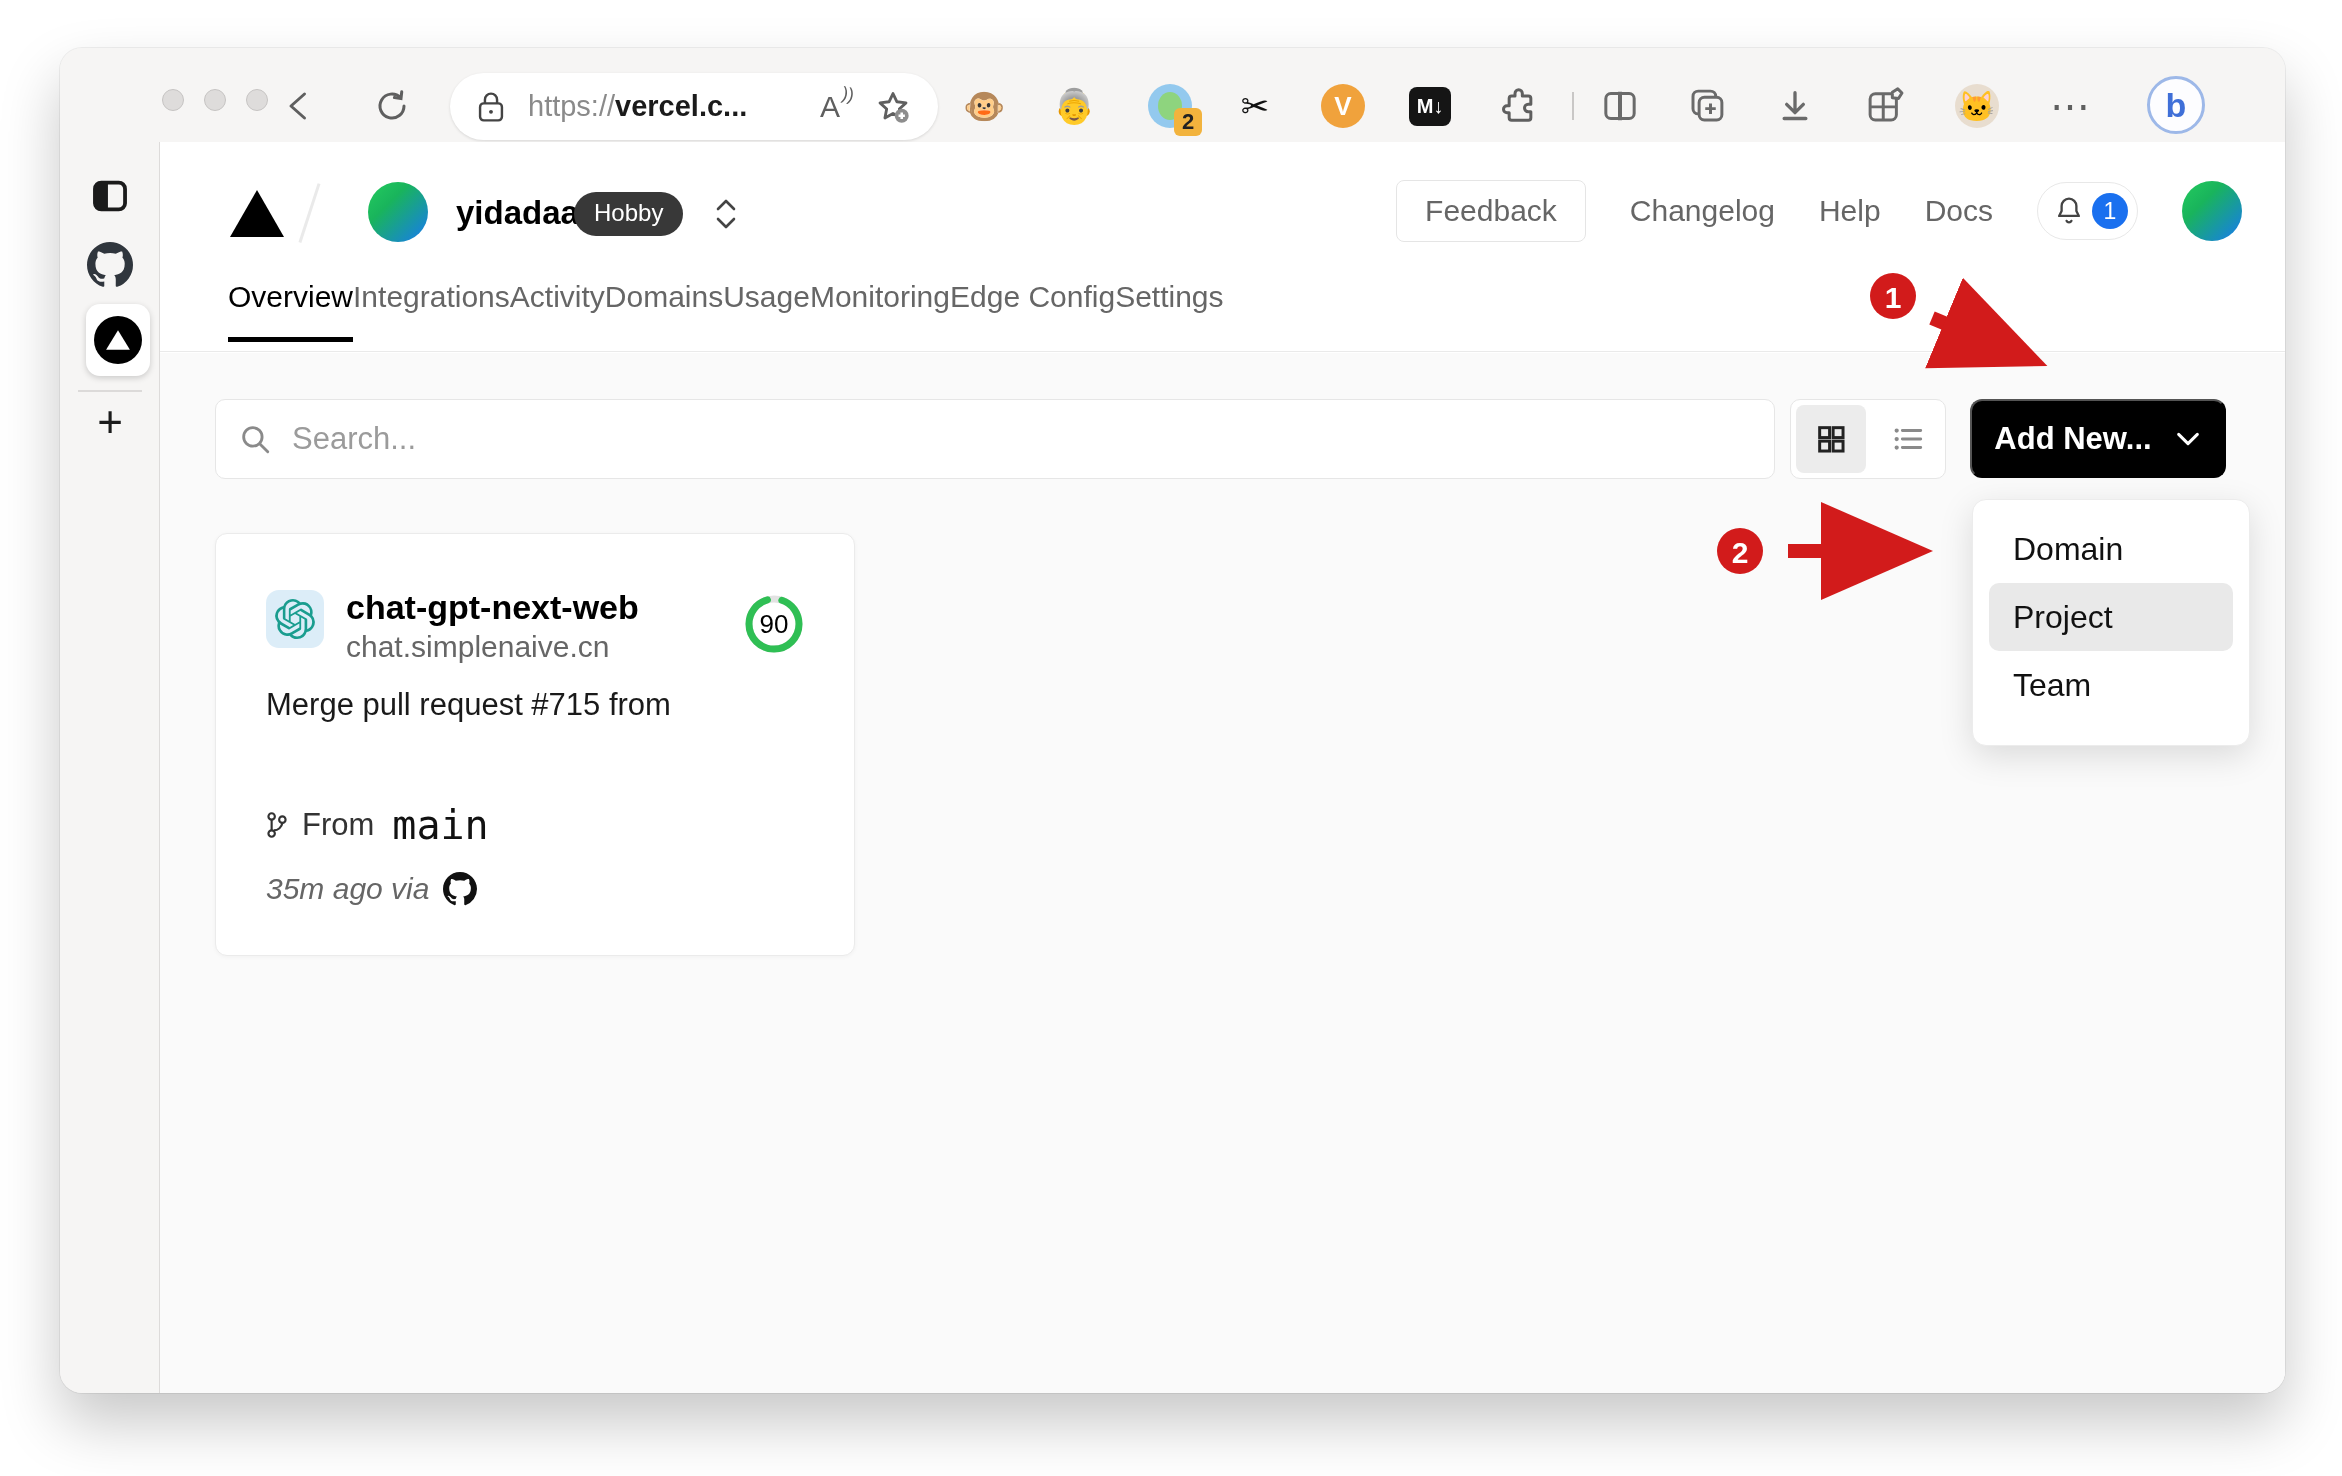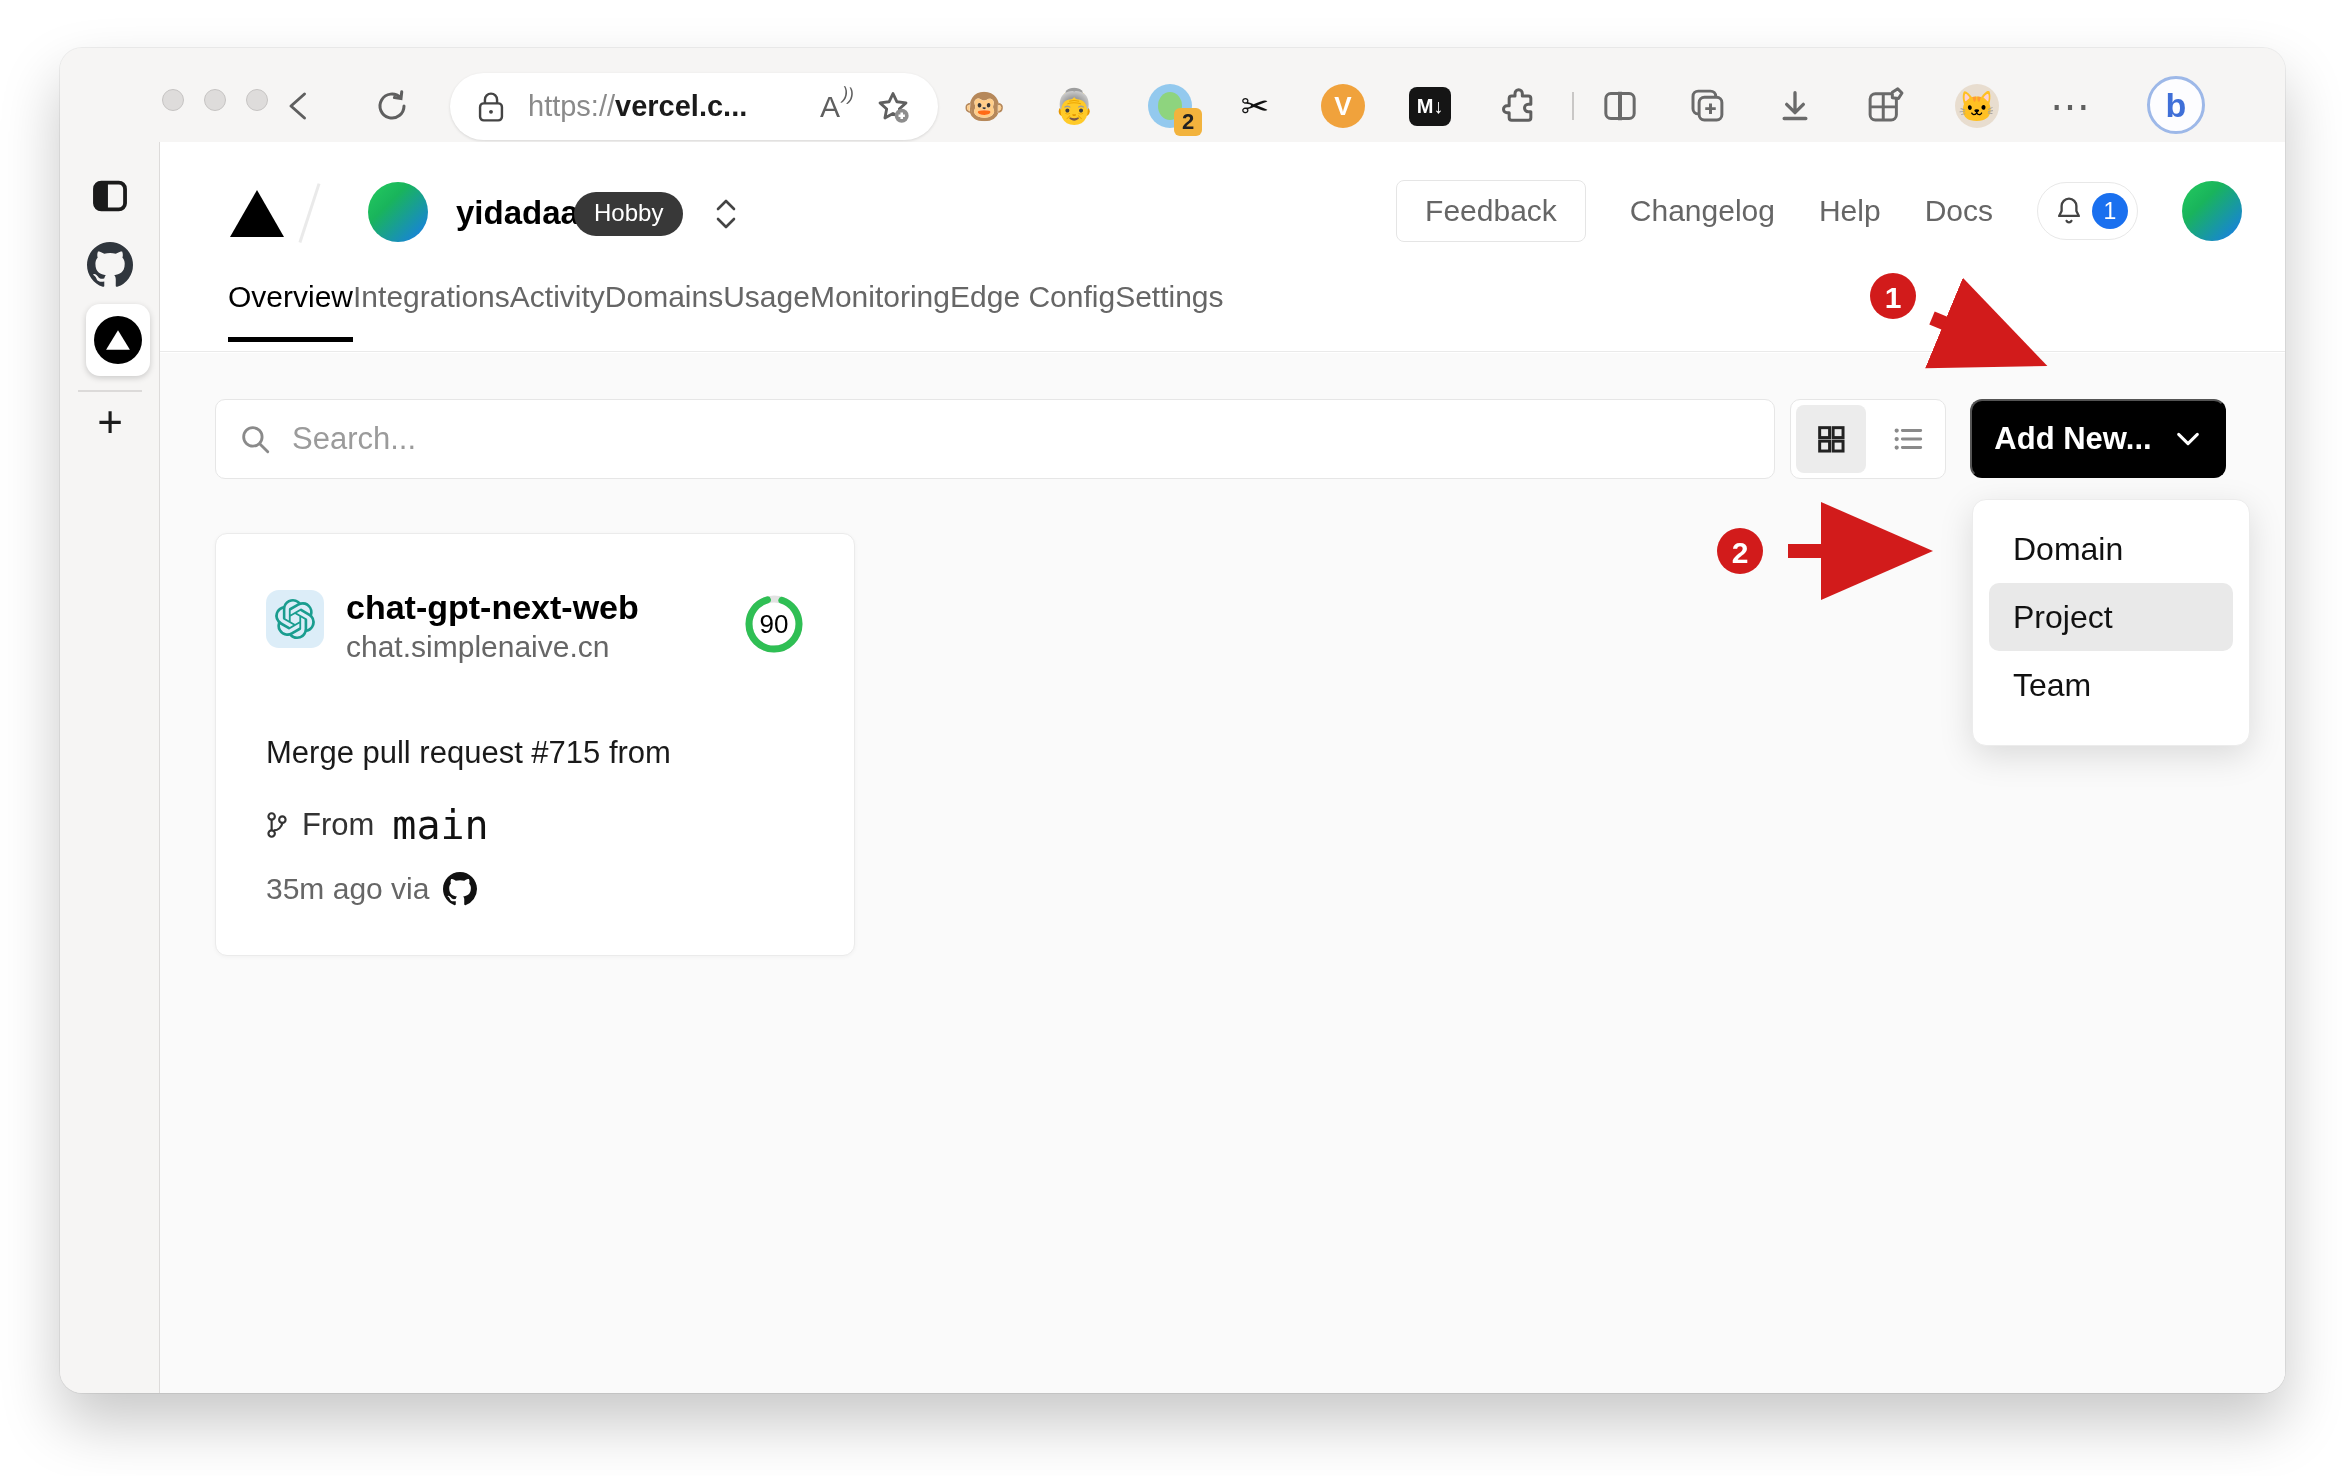--- a/index.html
+++ b/index.html
@@ -93,25 +93,25 @@
   
   .card { position:absolute; left:55px; top:180px; width:640px; height:423px; background:#fff;
           border:1.5px solid #ebebeb; border-radius:12px; box-shadow:0 1px 4px rgba(0,0,0,.04); }
   .proj-icon { position:absolute; left:50px; top:56px; width:58px; height:58px; border-radius:13px; background:#dcedf8;
                display:flex; align-items:center; justify-content:center; }
   .proj-name { position:absolute; left:130px; top:54px; font-size:34px; font-weight:700; color:#000; }
   .proj-domain { position:absolute; left:130px; top:96px; font-size:30px; color:#666; }
   .score-wrap { position:absolute; left:528px; top:60px; width:60px; height:60px; }
   .score-num { position:absolute; left:0; top:0; width:60px; height:60px; display:flex; align-items:center;
                justify-content:center; font-size:26px; color:#000; }
-  .commit { position:absolute; left:50px; top:148px; width:530px; font-size:31px; color:#1a1a1a; line-height:45px;margin-top:48px; }
+  .commit { position:absolute; left:50px; top:148px; width:530px; font-size:31px; color:#1a1a1a; line-height:45px; }
   .branch-row { position:absolute; left:48px; top:268px; display:flex; align-items:center; gap:12px; }
   .branch-from { font-size:31px; color:#333; }
   .branch-name { font-size:40px; color:#111; font-family:"DejaVu Sans Mono",monospace; margin-left:6px; }
-  .card-footer { position:absolute; left:50px; top:338px; display:flex; align-items:center; gap:14px; }
+  .card-footer { position:absolute; left:50px; top:338px; display:flex; align-items:center; gap:14px;font-style:italic; }
   .footer-text { font-size:30px; color:#666; }
 
   
   .overlay { position:absolute; left:0; top:0; width:2342px; height:1476px; pointer-events:none; z-index:50; }
 
   svg.icon { display:block; }
 </style>
 </head>
 <body>
 

